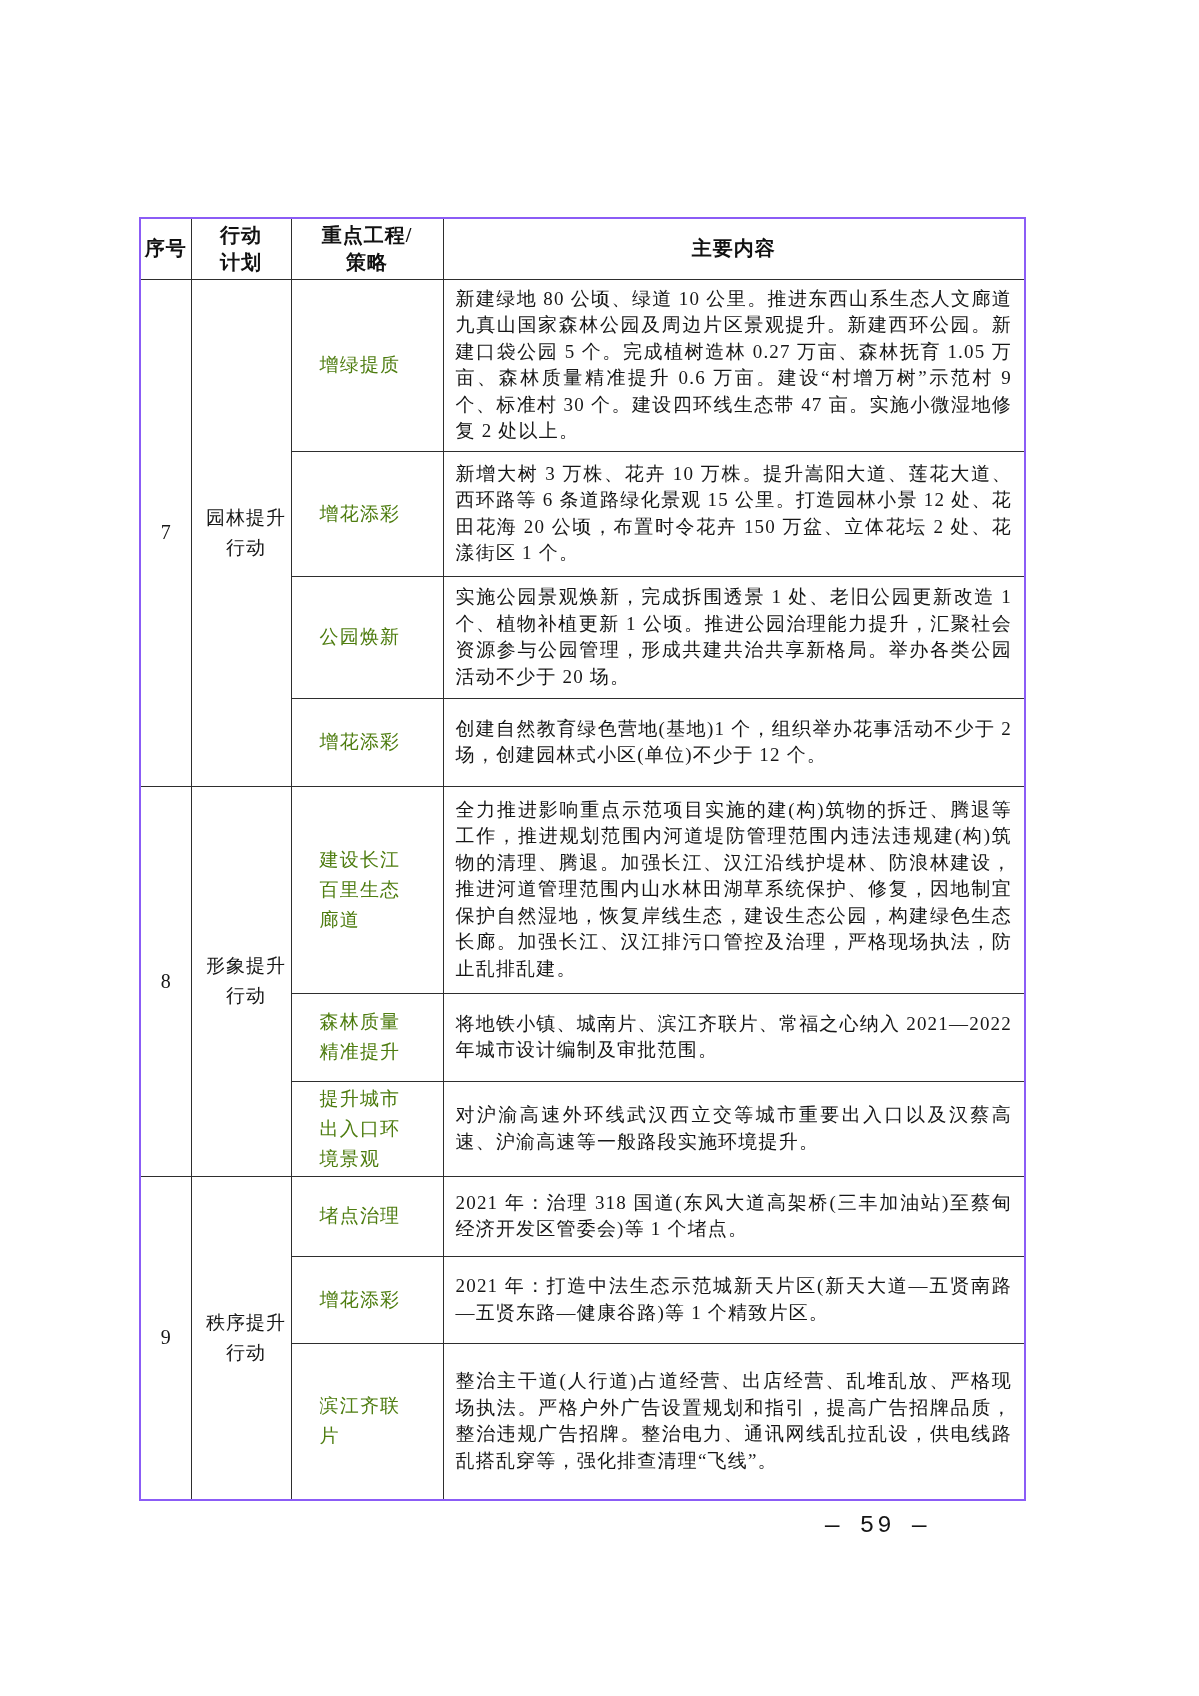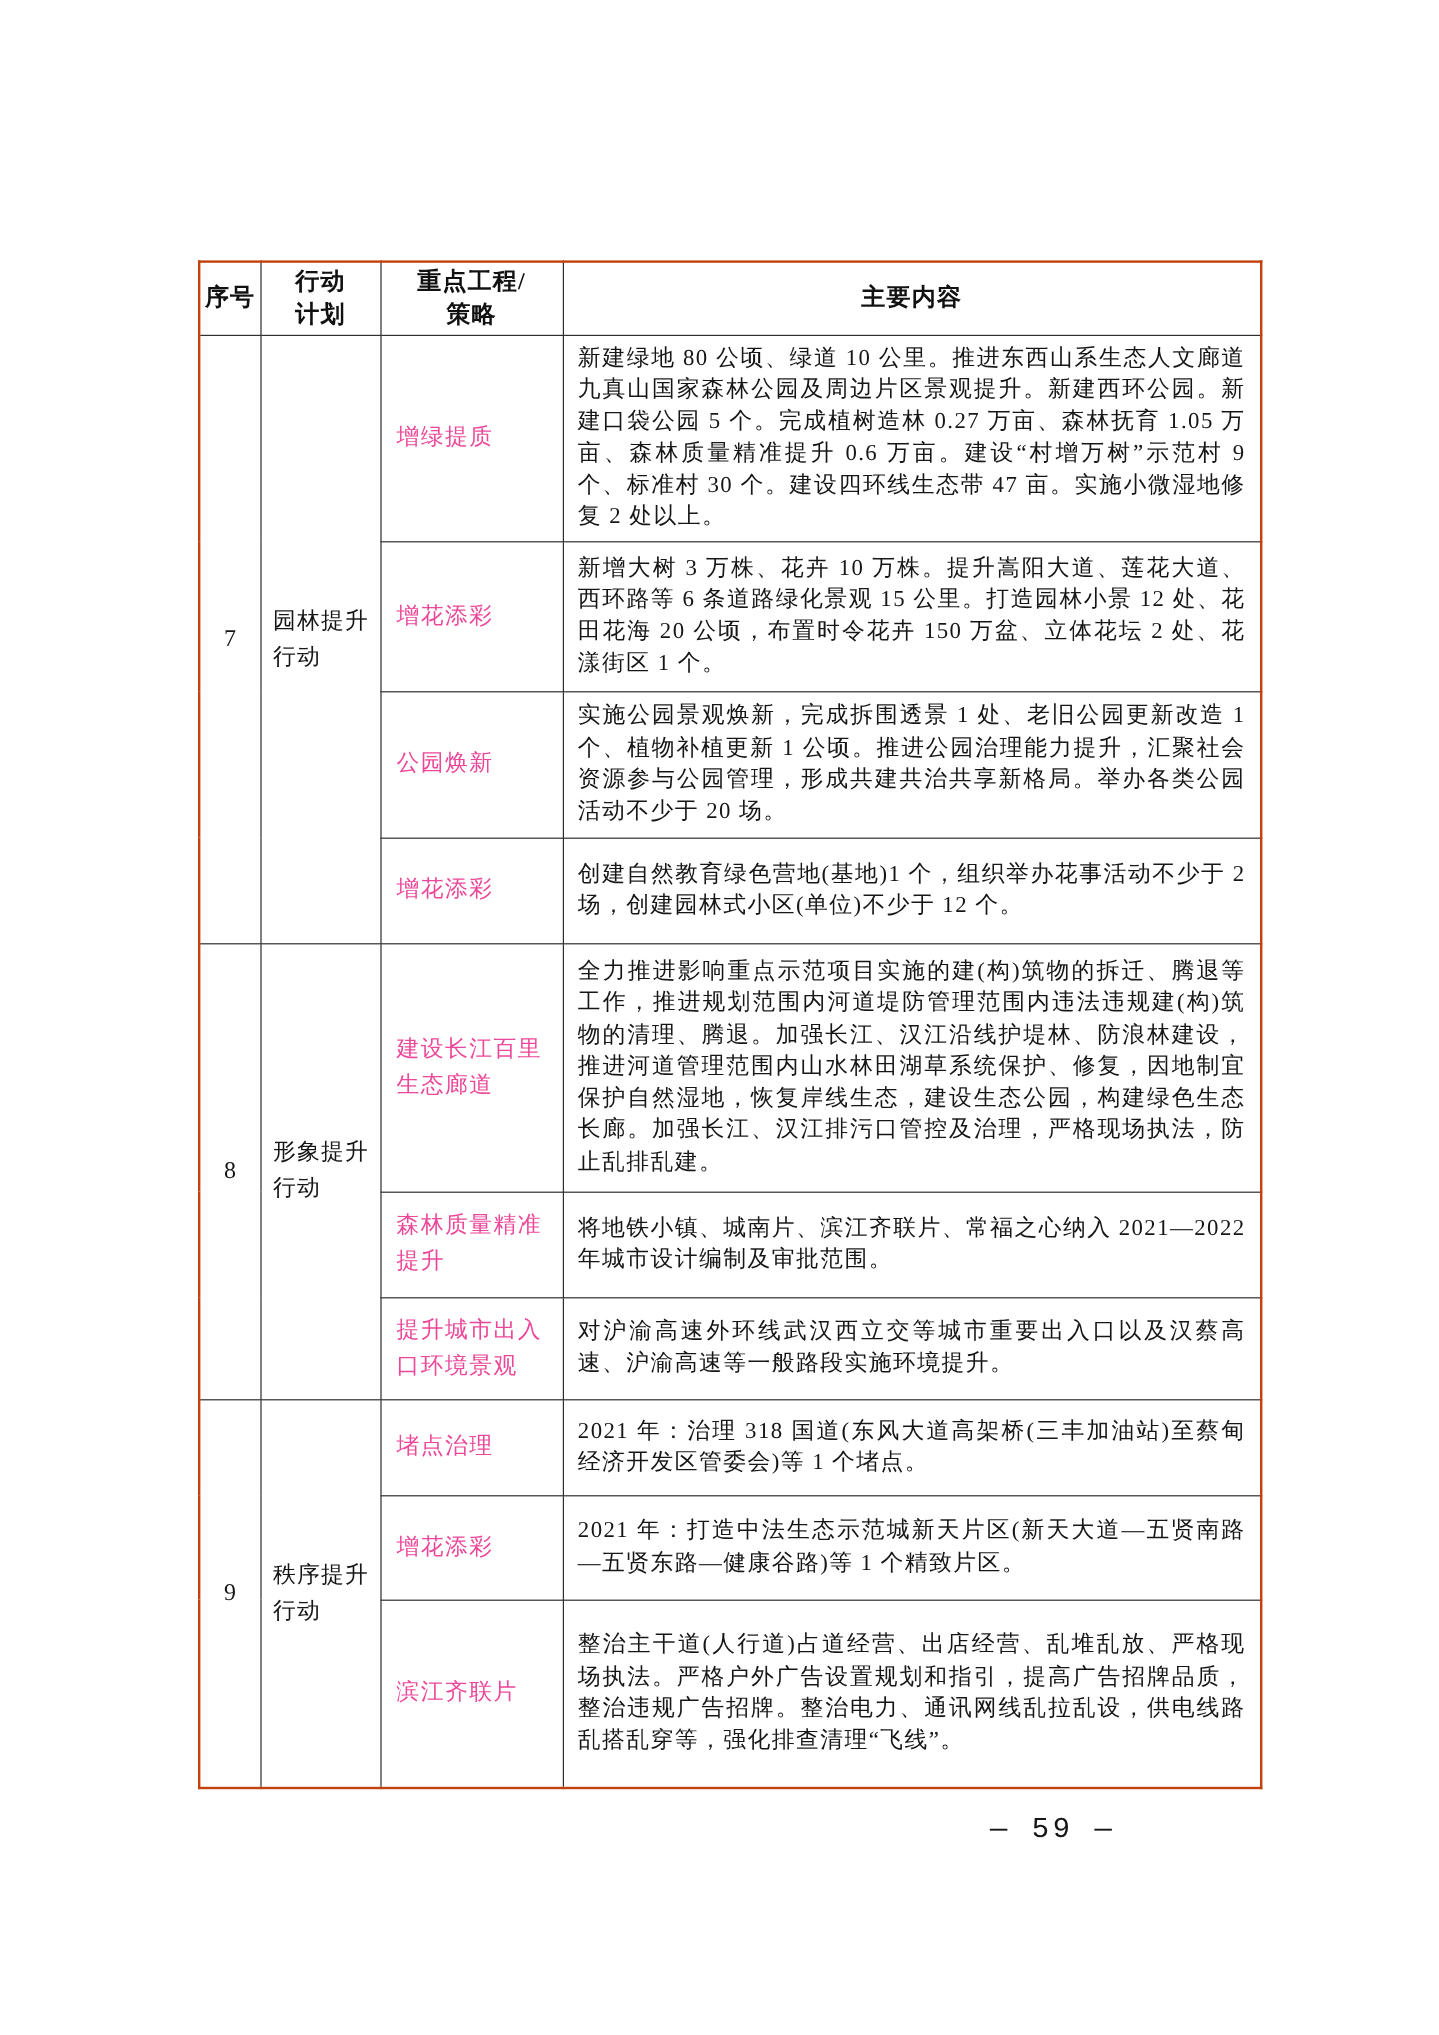--- a/index.html
+++ b/index.html
@@ -10,25 +10,25 @@
     color: #1a1a1a;
   }
   .page {
     position: relative;
     width: 1199px; height: 1696px;
     background: #ffffff;
     overflow: hidden;
   }
   table.doc-table {
     position: absolute;
-    left: 165px; top: 217px;
+    left: 139px; top: 217px;
     width: 885px;
     border-collapse: collapse;
     table-layout: fixed;
-    border: 2px solid #c2410c;
+    border: 2px solid #8b5cf6;
   }
   td, th {
     border: 1px solid #2e2e2e;
     vertical-align: middle;
     font-weight: normal;
   }
   th.hdr {
     font-weight: bold;
     font-size: 20px;
     line-height: 27px;
@@ -36,35 +36,35 @@
     white-space: pre-line;
     letter-spacing: 1px;
     color: #111111;
   }
   td.c-num {
     text-align: center;
     font-size: 20px;
     color: #161616;
   }
   td.c-plan {
-    text-align: left;
+    text-align: center;
     padding-left: 10px;
     font-size: 19px;
     line-height: 30px;
     white-space: pre-line;
     letter-spacing: 1px;
     color: #161616;
   }
   td.c-strategy {
     text-align: left;
-    padding: 2px 13px;
+    padding: 2px 28px;
     font-size: 19px;
     line-height: 30px;
     letter-spacing: 1.2px;
-    color: #ec4899;
+    color: #4d7c0f;
     word-break: break-all;
   }
   td.c-content {
     text-align: justify;
     text-justify: inter-ideograph;
     padding: 6px 12px;
     font-size: 19px;
     line-height: 26.5px;
     letter-spacing: 1.2px;
     color: #161616;

